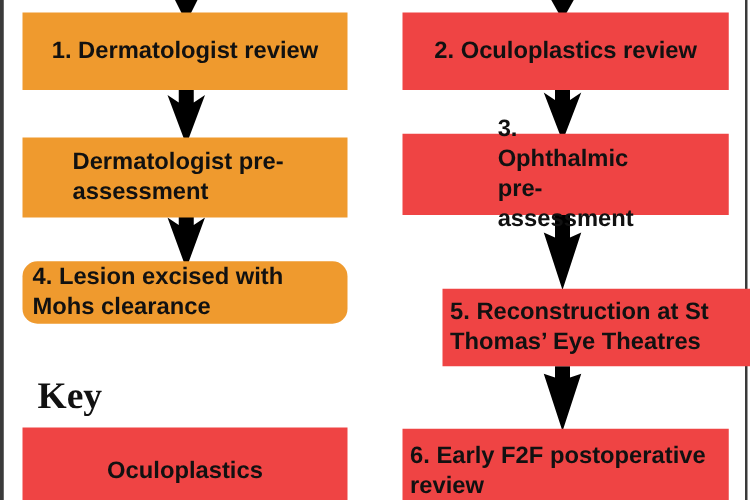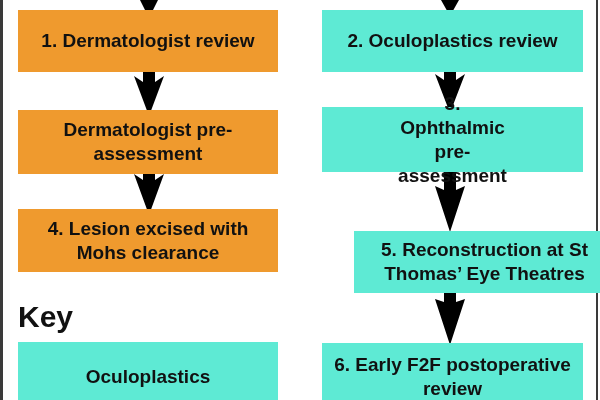--- a/index.html
+++ b/index.html
@@ -1,22 +1,22 @@
 <!DOCTYPE html>
 <html><head>
 <meta charset="utf-8">
 <style>
   html,body{margin:0;padding:0;}
   body{width:600px;height:400px;overflow:hidden;background:#ffffff;position:relative;font-family:"Liberation Sans",sans-serif;}
   .frame-left{position:absolute;left:0;top:0;width:3px;height:400px;background:#3a3a3a;}
   .frame-right{position:absolute;left:596px;top:0;width:2px;height:400px;background:#3a3a3a;}
-  .box{position:absolute;display:flex;align-items:center;justify-content:center;text-align:center;font-weight:bold;color:#111;font-size:19px;line-height:24px;box-sizing:border-box;padding:0 6px;}
+  .box{position:absolute;display:flex;align-items:center;justify-content:center;font-weight:bold;color:#111;font-size:19px;line-height:24px;box-sizing:border-box;padding:0 6px;}
   .orange{background:#ef9a2e;}
-  .blue{background:#5eead4;}
-  .key-title{position:absolute;left:18px;top:300px;font-size:30px;font-weight:bold;color:#111;}
+  .blue{background:#ef4444;}
+  .key-title{position:absolute;left:30px;top:300px;font-size:30px;font-weight:bold;color:#111;font-family:Liberation Serif, serif;}
   svg.arrows{position:absolute;left:0;top:0;}
 </style>
 </head>
 <body>
 
 <div class="frame-left"></div>
 <div class="frame-right"></div>
 
 <svg class="arrows" width="600" height="400">
   <g fill="#000">
@@ -28,21 +28,21 @@
     <polygon points="143,172 155,172 155,180 164,174 149,215 134,174 143,180"></polygon>
 
     <polygon points="444,72 456,72 456,80 465,74 450,113 435,74 444,80"></polygon>
     <polygon points="444,172 456,172 456,190 465,186 450,232 435,186 444,190"></polygon>
     <polygon points="444,293 456,293 456,302 465,299 450,345 435,299 444,302"></polygon>
   </g>
 </svg>
 
 <div class="box orange" style="left:18px;top:10px;width:260px;height:62px;">1. Dermatologist review</div>
 <div class="box orange" style="left:18px;top:110px;width:260px;height:64px;padding:0 40px;">Dermatologist pre-assessment</div>
-<div class="box orange" style="left:18px;top:209px;width:260px;height:63px;padding:0 22px;">4. Lesion excised with Mohs clearance</div>
+<div class="box orange" style="left:18px;top:209px;width:260px;height:50px;padding:0 8px;border-radius:12px;">4. Lesion excised with Mohs clearance</div>
 
 <div class="box blue" style="left:322px;top:10px;width:261px;height:62px;">2. Oculoplastics review</div>
 <div class="box blue" style="left:322px;top:107px;width:261px;height:65px;padding:0 78px;">3. Ophthalmic pre-assessment</div>
 <div class="box blue" style="left:322px;top:231px;width:261px;height:62px;margin-left:32px;">5. Reconstruction at St Thomas’ Eye Theatres</div>
 <div class="box blue" style="left:322px;top:343px;width:261px;height:62px;align-items:flex-start;padding-top:10px;">6. Early F2F postoperative review</div>
 
 <div class="key-title">Key</div>
 <div class="box blue" style="left:18px;top:342px;width:260px;height:70px;align-items:flex-start;padding-top:23px;">Oculoplastics</div>
 
 </body></html>

